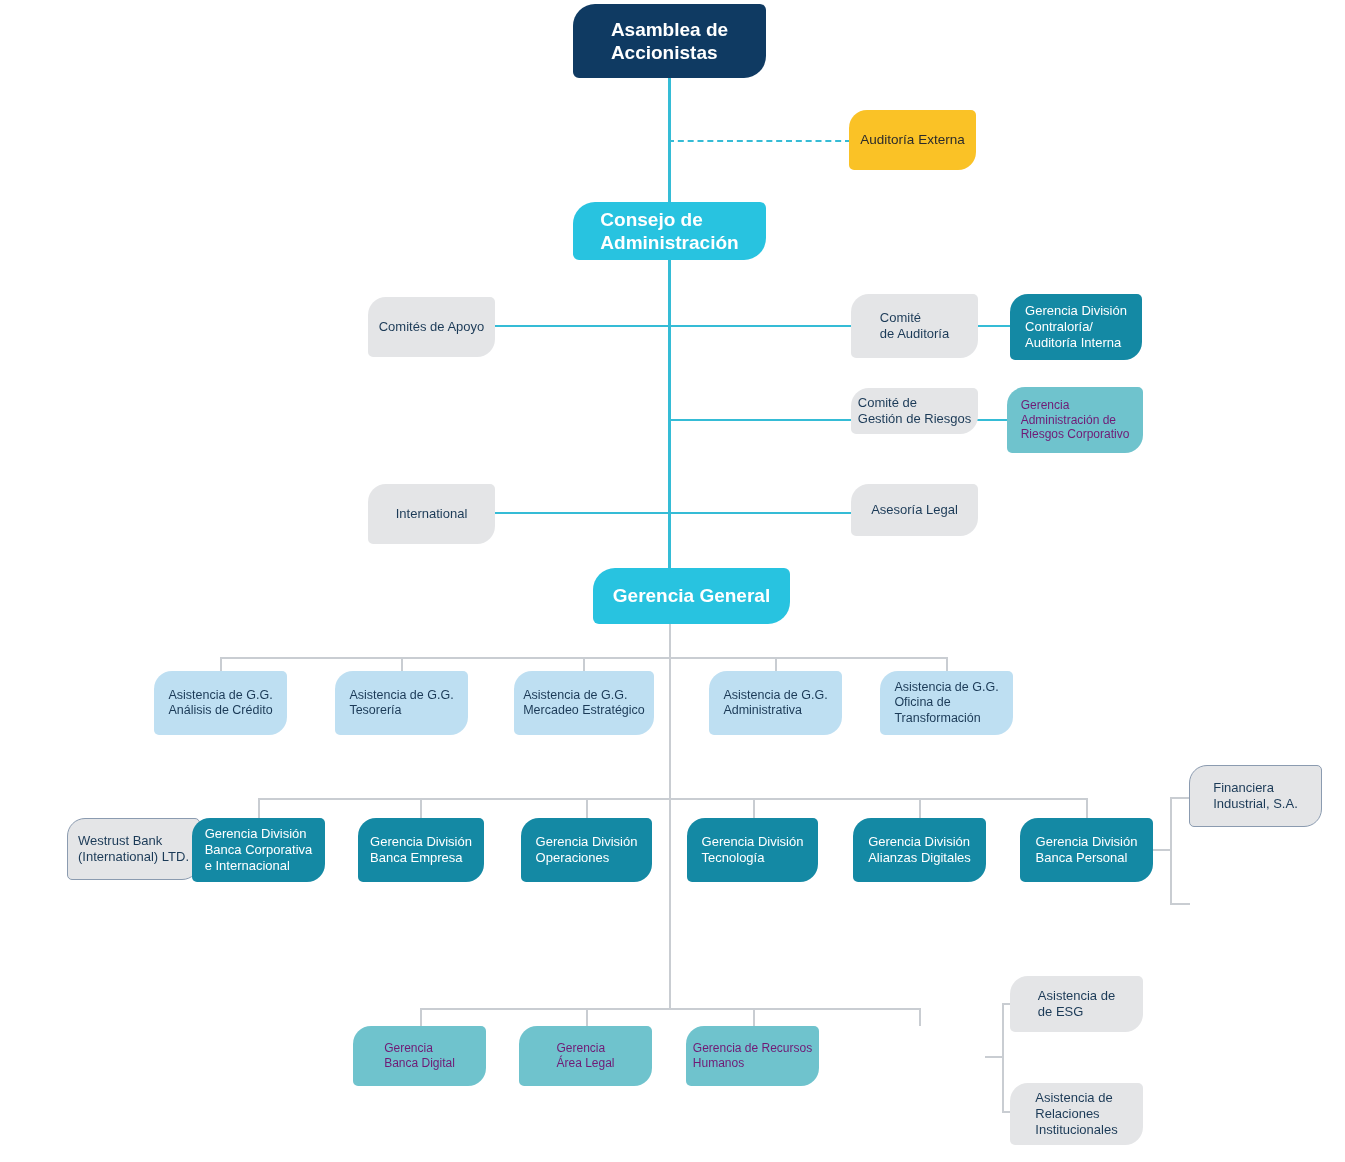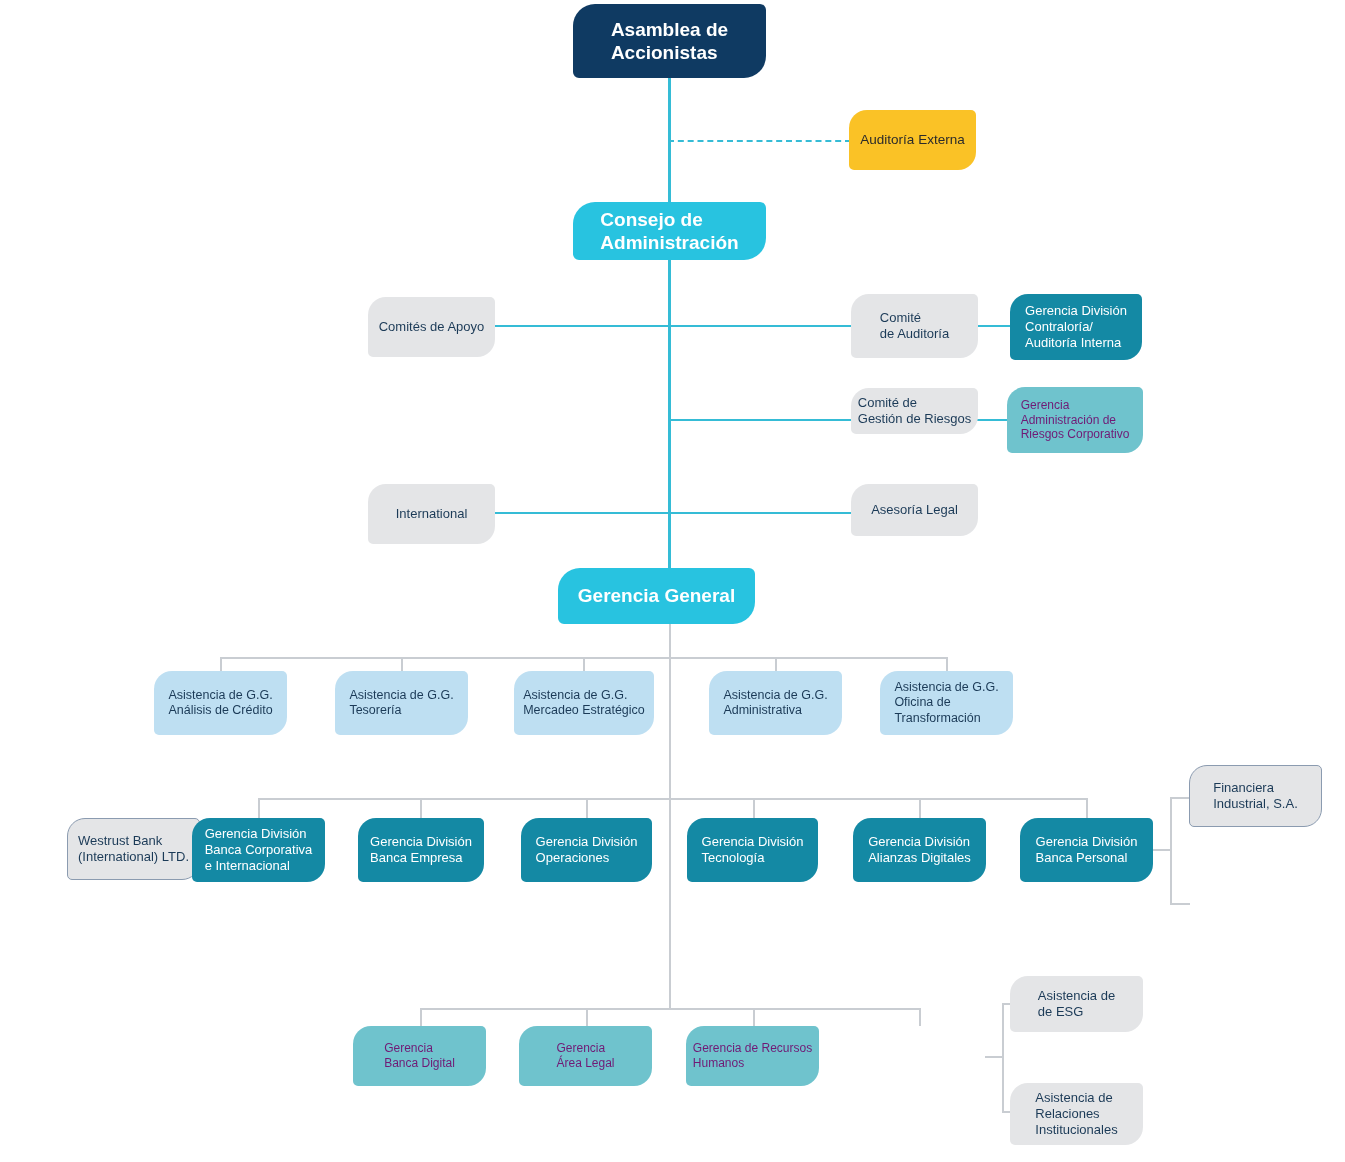--- a/index.html
+++ b/index.html
@@ -122,21 +122,21 @@
 Gestión de Riesgos</div>
 
   <div class="node tealmd rc-sm" style="left:1007px;top:387px;width:136px;height:66px;">Gerencia
 Administración de
 Riesgos Corporativo</div>
 
   <div class="node grey rc-sm" style="left:368px;top:484px;width:127px;height:60px;">International</div>
 
   <div class="node grey rc-sm" style="left:851px;top:484px;width:127px;height:52px;">Asesoría Legal</div>
 
-  <div class="node cyan rc" style="left:558px;top:568px;width:197px;height:56px;">Gerencia General</div>
+  <div class="node cyan rc" style="left:593px;top:568px;width:197px;height:56px;">Gerencia General</div>
 
   <div class="node blue rc-sm" style="left:154px;top:671px;width:133px;height:64px;">Asistencia de G.G.
 Análisis de Crédito</div>
   <div class="node blue rc-sm" style="left:335px;top:671px;width:133px;height:64px;">Asistencia de G.G.
 Tesorería</div>
   <div class="node blue rc-sm" style="left:514px;top:671px;width:140px;height:64px;">Asistencia de G.G.
 Mercadeo Estratégico</div>
   <div class="node blue rc-sm" style="left:709px;top:671px;width:133px;height:64px;">Asistencia de G.G.
 Administrativa</div>
   <div class="node blue rc-sm" style="left:880px;top:671px;width:133px;height:64px;">Asistencia de G.G.

